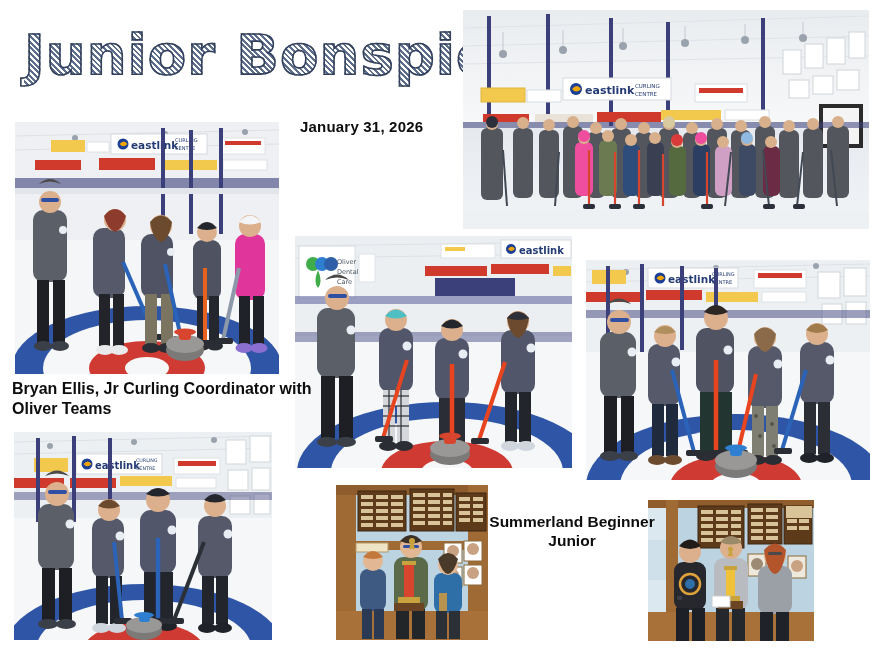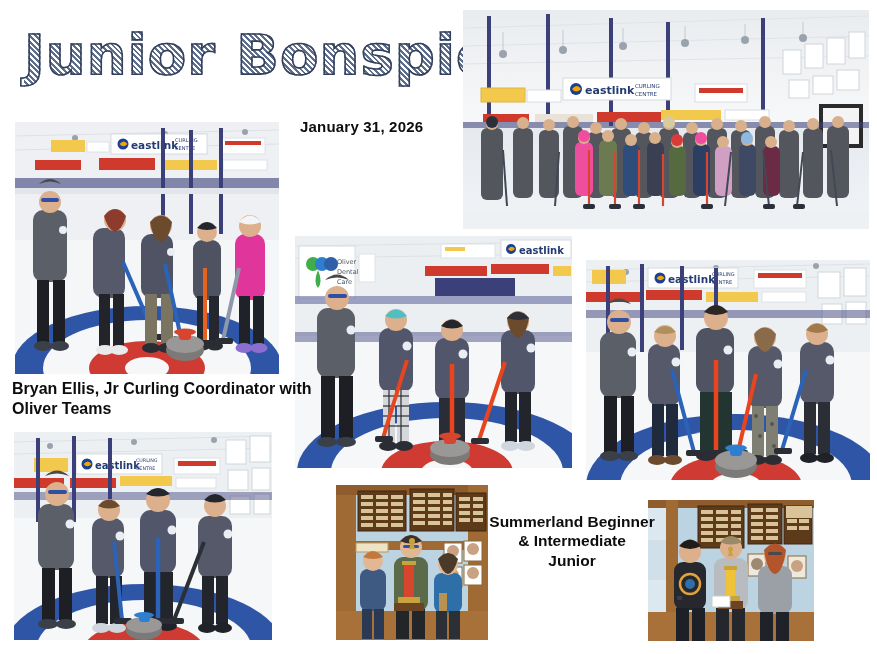--- a/index.html
+++ b/index.html
@@ -938,17 +938,16 @@
         <rect x="112" y="112" width="13" height="29" fill="#1f2228"></rect>
         <rect x="128" y="112" width="13" height="29" fill="#1f2228"></rect>
       </g>
     </svg>
   </div>
 
   <div class="caption" id="caption-bryan">Bryan Ellis, Jr Curling Coordinator with Oliver Teams</div>
 
   <div class="caption" id="caption-summerland">
     <div>Summerland Beginner</div>
-    <div>&amp; Intermediate</div>
     <div>Junior</div>
   </div>
 
 </div>
 
 </body></html>

